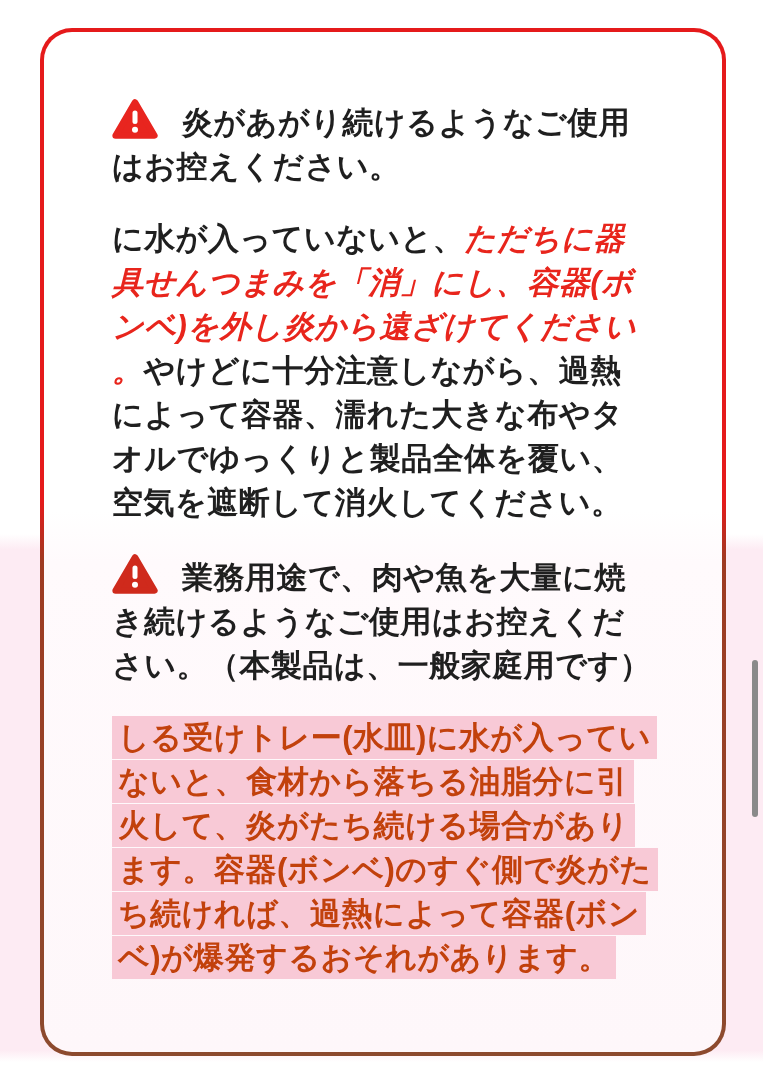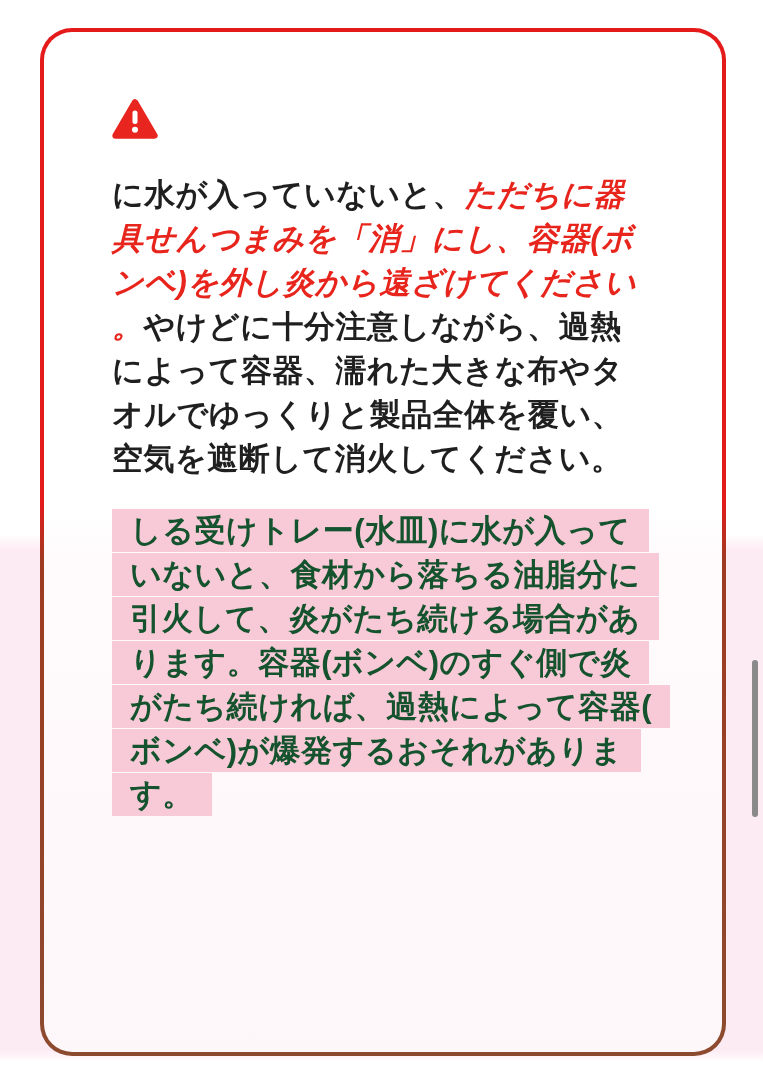--- a/index.html
+++ b/index.html
@@ -59,23 +59,23 @@
 
   .warn-icon {
     display: inline-block;
     width: 46px;
     height: 42px;
     margin-right: 24px;
     vertical-align: -7px;
   }
 
   .highlighted {
-    color: #14532d;
+    color: #c2410c;
     background-color: #f8c9d6;
-    padding: 4px 18px;
+    padding: 4px 6px;
     -webkit-box-decoration-break: clone;
     box-decoration-break: clone;
   }
 
   .scrollbar-thumb {
     position: absolute;
     left: 752px;
     top: 660px;
     width: 6px;
     height: 157px;
@@ -87,24 +87,31 @@
 <body>
 
 <div class="panel-border">
   <div class="panel">
 
     <p class="para">
       <span class="warn-icon"><svg viewBox="0 0 64 58" width="46" height="42" aria-hidden="true">
         <path d="M32 6 L59 52 L5 52 Z" fill="#e8251f" stroke="#e8251f" stroke-width="9" stroke-linejoin="round"></path>
         <rect x="28.5" y="17" width="7" height="19" rx="3.5" fill="#ffffff"></rect>
         <circle cx="32" cy="44" r="4.2" fill="#ffffff"></circle>
-      </svg></span>
+      </svg></span><span class="seg-normal">炎があがり続けるようなご使用はお控えください。</span>
     </p>
 
     <p class="para"><span class="seg-normal">に水が入っていないと、</span><span class="seg-red">ただちに器具せんつまみを「消」にし、容器(ボンベ)を外し炎から遠ざけてください。</span><span class="seg-normal">やけどに十分注意しながら、過熱によって容器、濡れた大きな布やタオルでゆっくりと製品全体を覆い、空気を遮断して消火してください。</span></p>
 
+    <p class="para">
+      <span class="warn-icon"><svg viewBox="0 0 64 58" width="46" height="42" aria-hidden="true">
+        <path d="M32 6 L59 52 L5 52 Z" fill="#cf2a1c" stroke="#cf2a1c" stroke-width="9" stroke-linejoin="round"></path>
+        <rect x="28.5" y="17" width="7" height="19" rx="3.5" fill="#ffffff"></rect>
+        <circle cx="32" cy="44" r="4.2" fill="#ffffff"></circle>
+      </svg></span><span class="seg-normal">業務用途で、肉や魚を大量に焼き続けるようなご使用はお控えください。（本製品は、一般家庭用です）</span>
+    </p>
 
     <p class="para"><span class="highlighted">しる受けトレー(水皿)に水が入っていないと、食材から落ちる油脂分に引火して、炎がたち続ける場合があります。容器(ボンベ)のすぐ側で炎がたち続ければ、過熱によって容器(ボンベ)が爆発するおそれがあります。</span></p>
 
   </div>
 </div>
 
 <div class="scrollbar-thumb"></div>
 
 </body></html>

